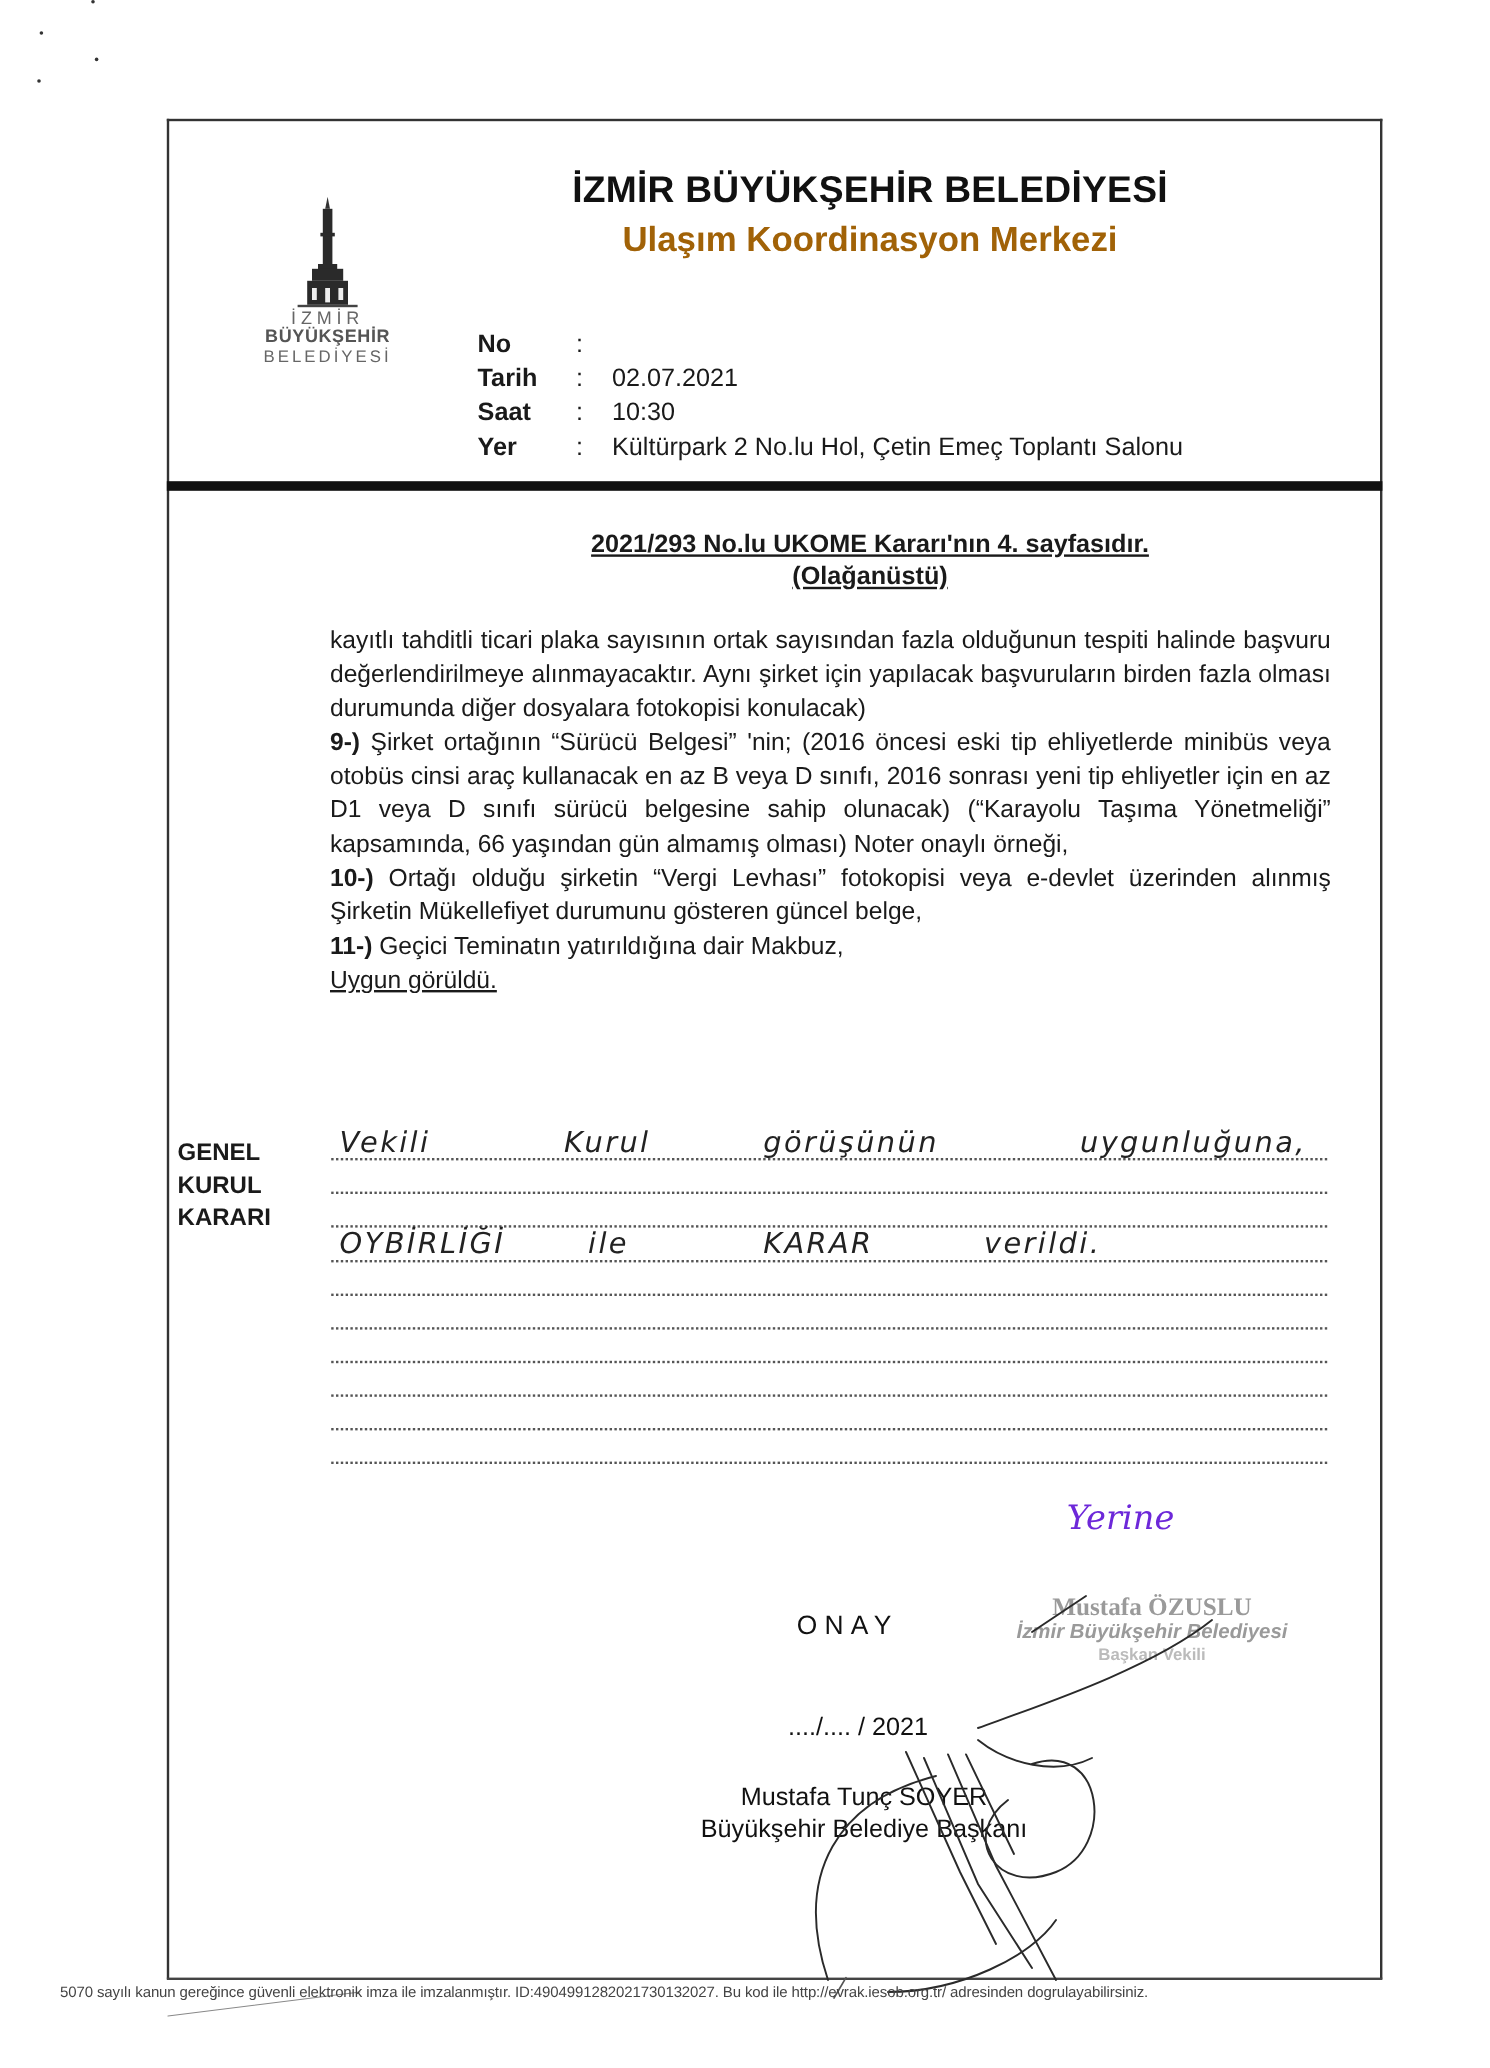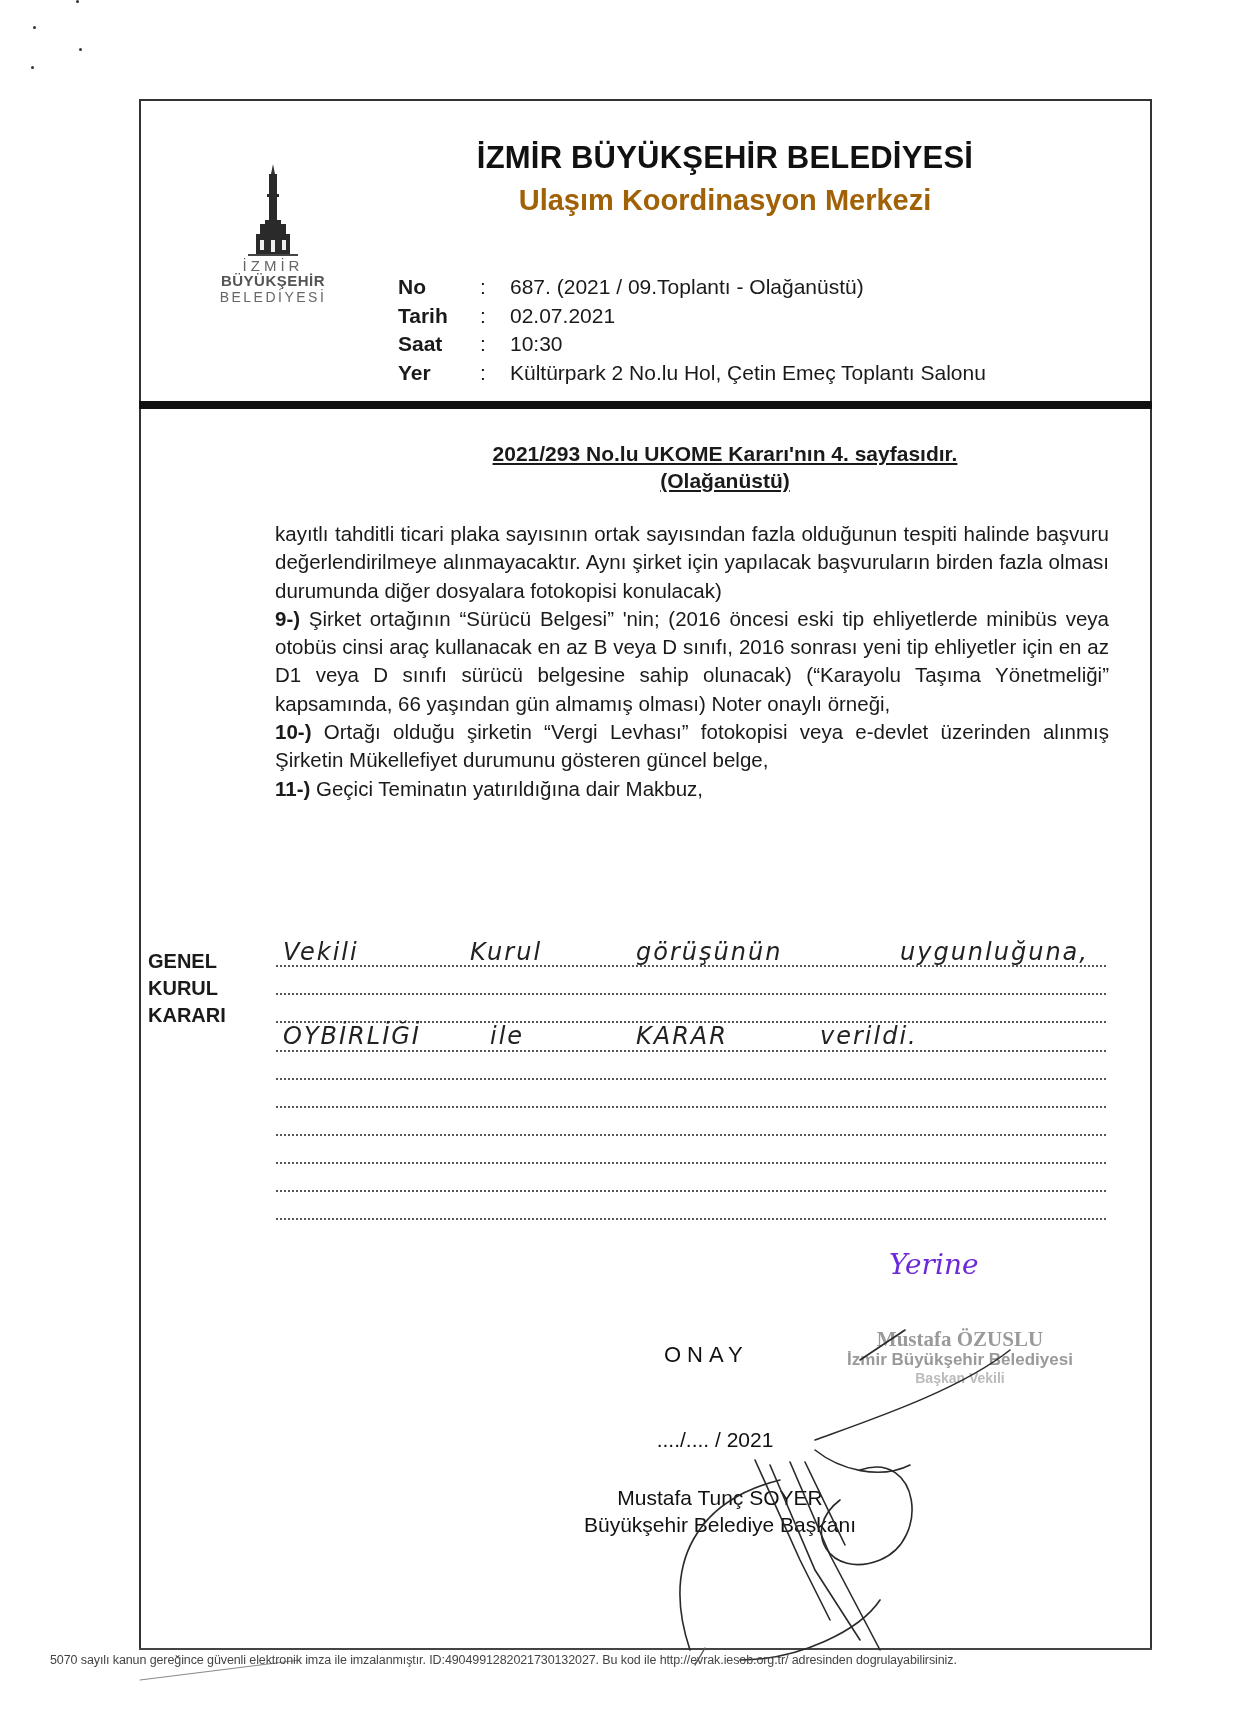--- a/index.html
+++ b/index.html
@@ -35,21 +35,21 @@
 
   .gk { position:absolute; left:148px; top:948px; font-size:20px; font-weight:bold; line-height:27px; }
 
   .dots { position:absolute; left:276px; width:830px; height:0; border-top:2px dotted #555; }
   .hw { position:absolute; font-family:"DejaVu Sans", sans-serif; font-style:italic; color:#222; font-size:24px; letter-spacing:2px; font-weight:300; }
 
   .yerine { position:absolute; left:865px; top:1248px; font-family:"DejaVu Serif", serif; font-style:italic; font-size:28px; color:#6d28d9;margin-left:24px; }
   .onay { position:absolute; left:664px; top:1342px; font-size:22px; letter-spacing:6px; color:#111; }
   .stamp { position:absolute; left:830px; top:1328px; width:260px; text-align:center; color:#9a9a9a; font-family:"Liberation Serif", serif; font-weight:bold; }
   .stamp .s1 { font-size:21px; line-height:22px; }
-  .stamp .s2 { font-size:17px; line-height:20px; font-family:"Liberation Sans", sans-serif; }
+  .stamp .s2 { font-size:17px; line-height:20px; font-family:"Liberation Sans", sans-serif;font-style:italic; }
   .stamp .s3 { font-size:14px; line-height:16px; font-family:"Liberation Sans", sans-serif; color:#bbb; }
 
   .date { position:absolute; left:600px; top:1428px; width:230px; text-align:center; font-size:21px; color:#111; }
   .mayor { position:absolute; left:530px; top:1484px; width:380px; text-align:center; font-size:21px; line-height:27px; color:#111; }
   .sig { position:absolute; left:0; top:0; pointer-events:none; }
 
   .footer { position:absolute; left:50px; top:1653px; font-size:12.5px; color:#444; white-space:nowrap; letter-spacing:-0.1px; }
 </style>
 </head>
 <body>
@@ -80,21 +80,20 @@
   <div class="l3">BELEDİYESİ</div>
 </div>
 
 <div class="title1">İZMİR BÜYÜKŞEHİR BELEDİYESİ</div>
 <div class="title2">Ulaşım Koordinasyon Merkezi</div>
 
 <div class="meta">
   <div class="row">
     <span class="k">No</span>
     <span class="c">:</span>
-    <span class="v">687. (2021 / 09.Toplantı - Olağanüstü)</span>
   </div>
   <div class="row">
     <span class="k">Tarih</span>
     <span class="c">:</span>
     <span class="v">02.07.2021</span>
   </div>
   <div class="row">
     <span class="k">Saat</span>
     <span class="c">:</span>
     <span class="v">10:30</span>
@@ -111,20 +110,21 @@
 <div class="subhead">
   <div><span>2021/293 No.lu UKOME Kararı'nın 4. sayfasıdır.</span></div>
   <div><span>(Olağanüstü)</span></div>
 </div>
 
 <div class="body">
   <p>kayıtlı tahditli ticari plaka sayısının ortak sayısından fazla olduğunun tespiti halinde başvuru değerlendirilmeye alınmayacaktır. Aynı şirket için yapılacak başvuruların birden fazla olması durumunda diğer dosyalara fotokopisi konulacak)</p>
   <p><b>9-)</b><span> Şirket ortağının “Sürücü Belgesi” 'nin; (2016 öncesi eski tip ehliyetlerde minibüs veya otobüs cinsi araç kullanacak en az B veya D sınıfı, 2016 sonrası yeni tip ehliyetler için en az D1 veya D  sınıfı sürücü belgesine sahip olunacak) (“Karayolu Taşıma Yönetmeliği” kapsamında, 66 yaşından gün almamış olması) Noter onaylı örneği,</span></p>
   <p><b>10-)</b><span> Ortağı olduğu şirketin “Vergi Levhası” fotokopisi veya e-devlet üzerinden alınmış Şirketin Mükellefiyet durumunu gösteren güncel belge,</span></p>
   <p><b>11-)</b><span> Geçici Teminatın yatırıldığına dair Makbuz,</span></p>
+  <p><span class="u">Uygun görüldü.</span></p>
 </div>
 
 <div class="gk">
   <div>GENEL</div>
   <div>KURUL</div>
   <div>KARARI</div>
 </div>
 
 <div class="dots" style="top:965px;"></div>
 <div class="dots" style="top:993px;"></div>

